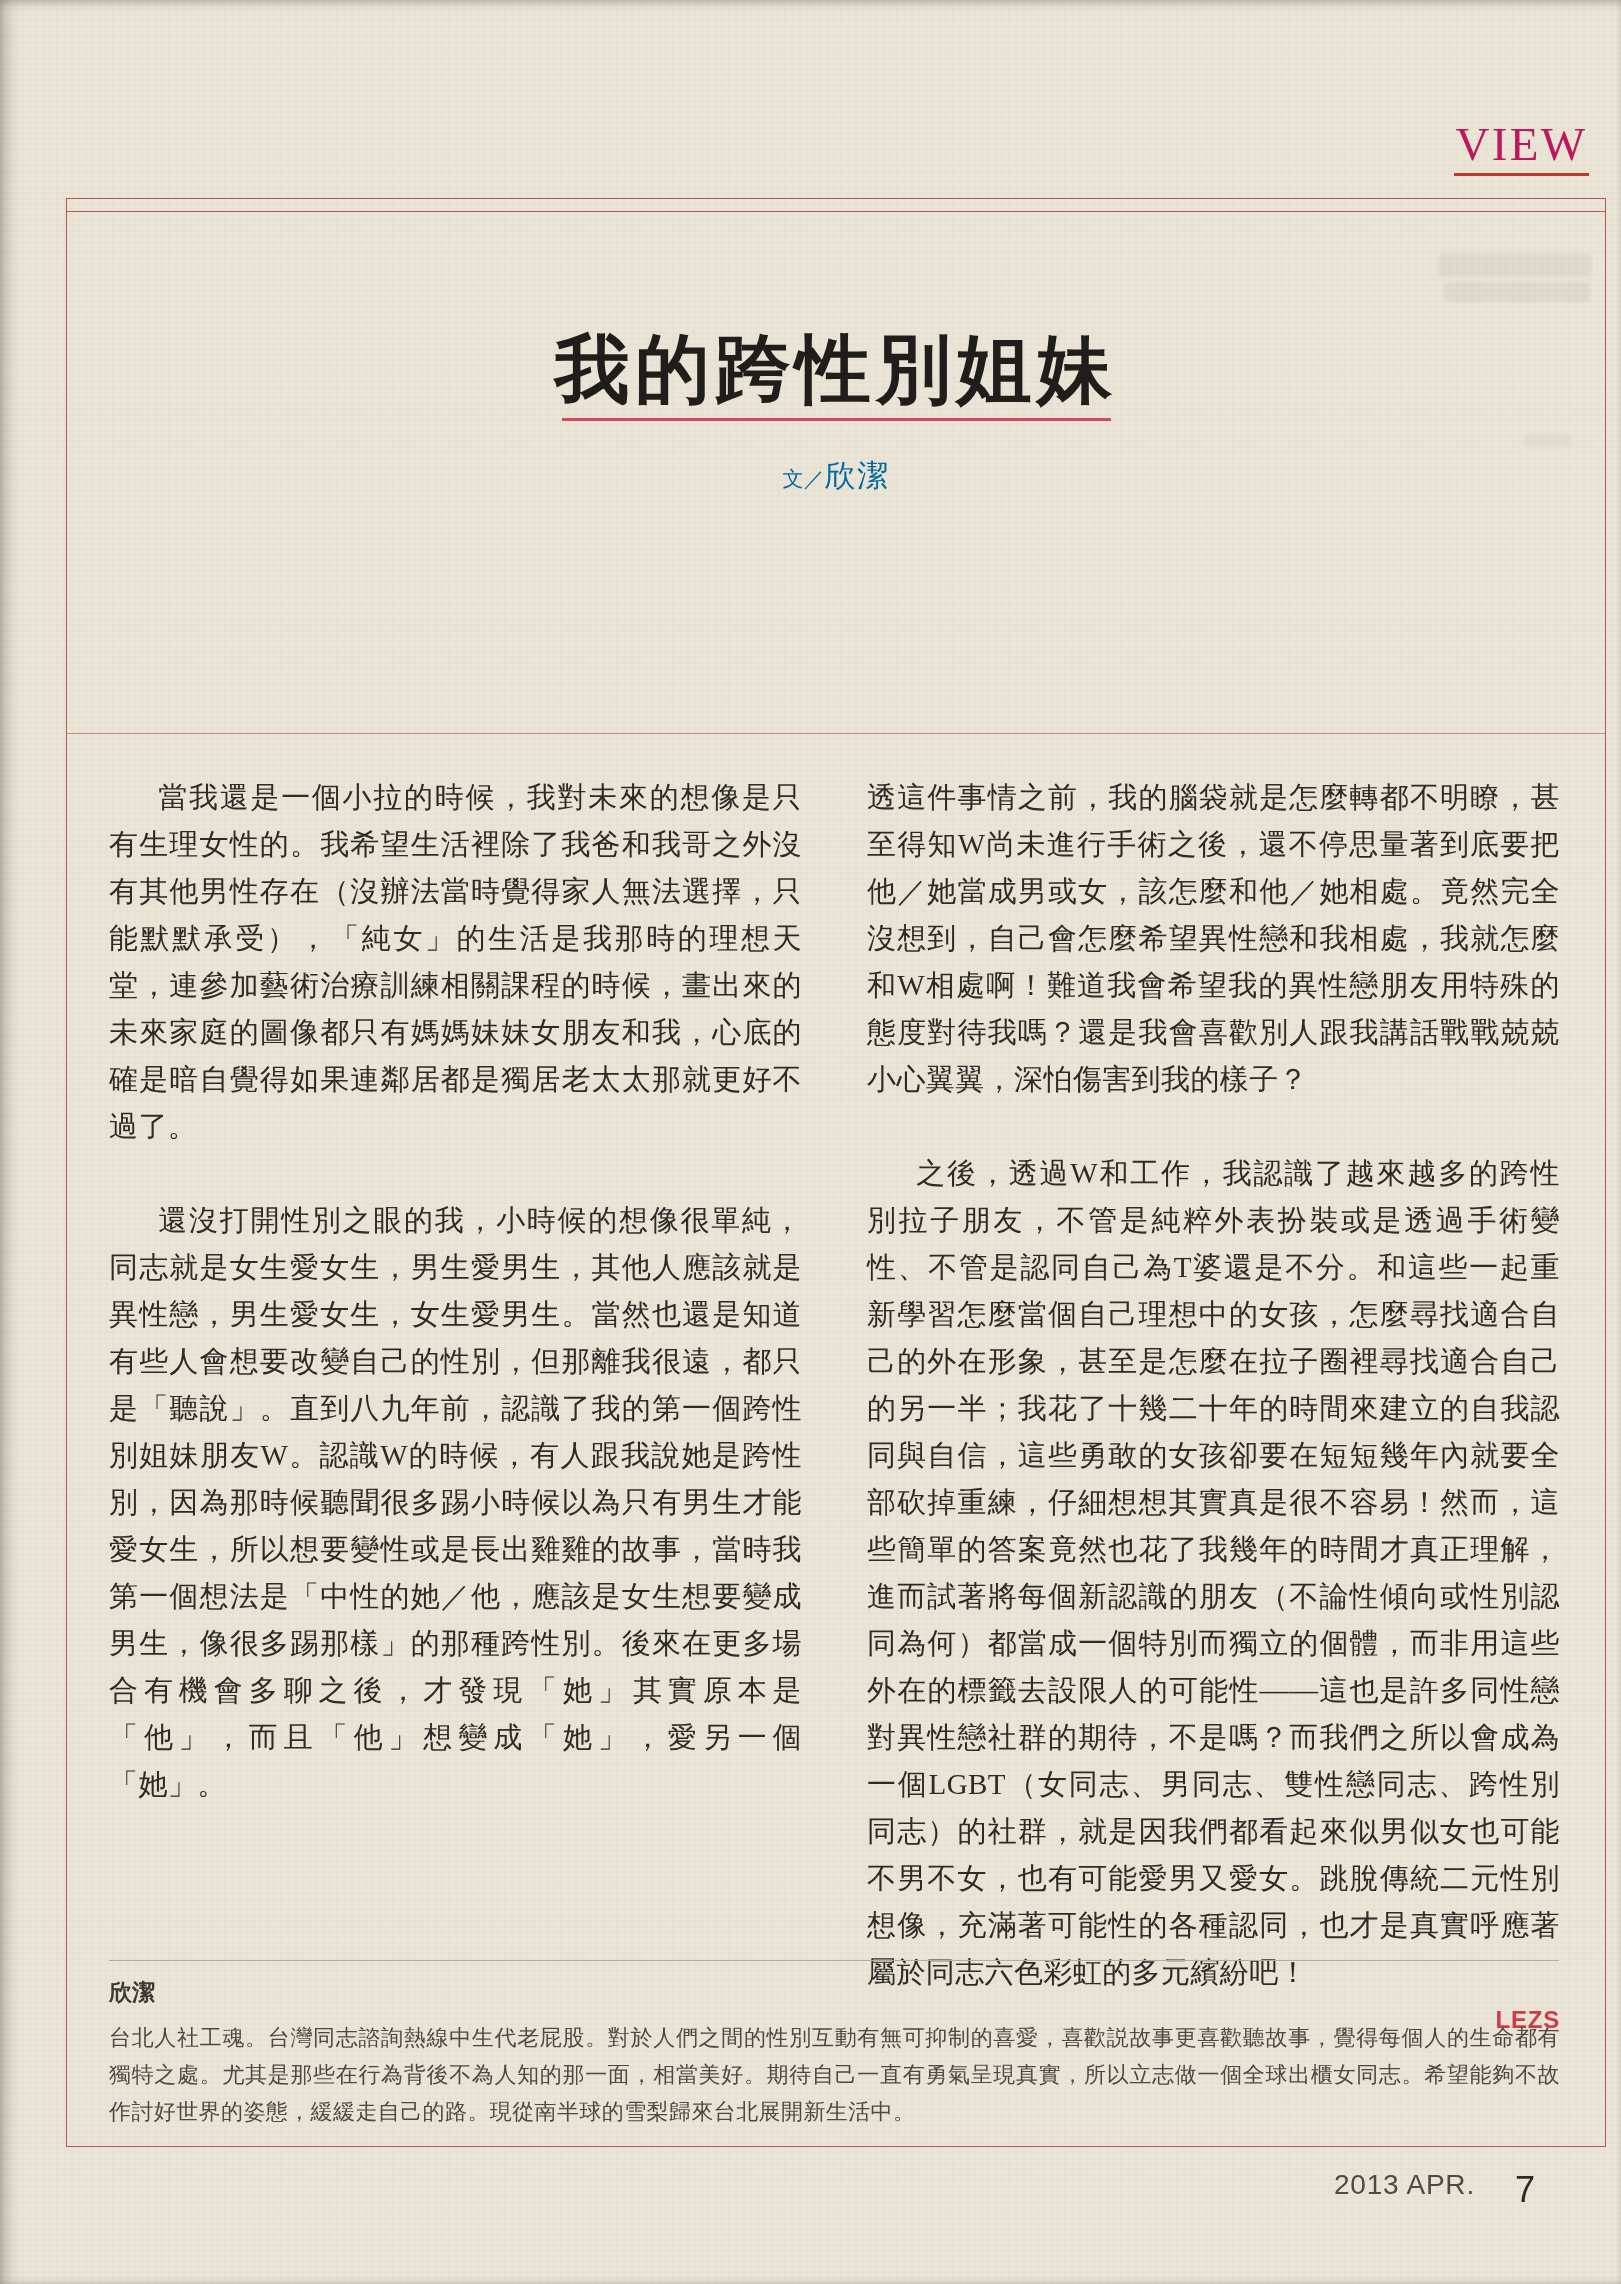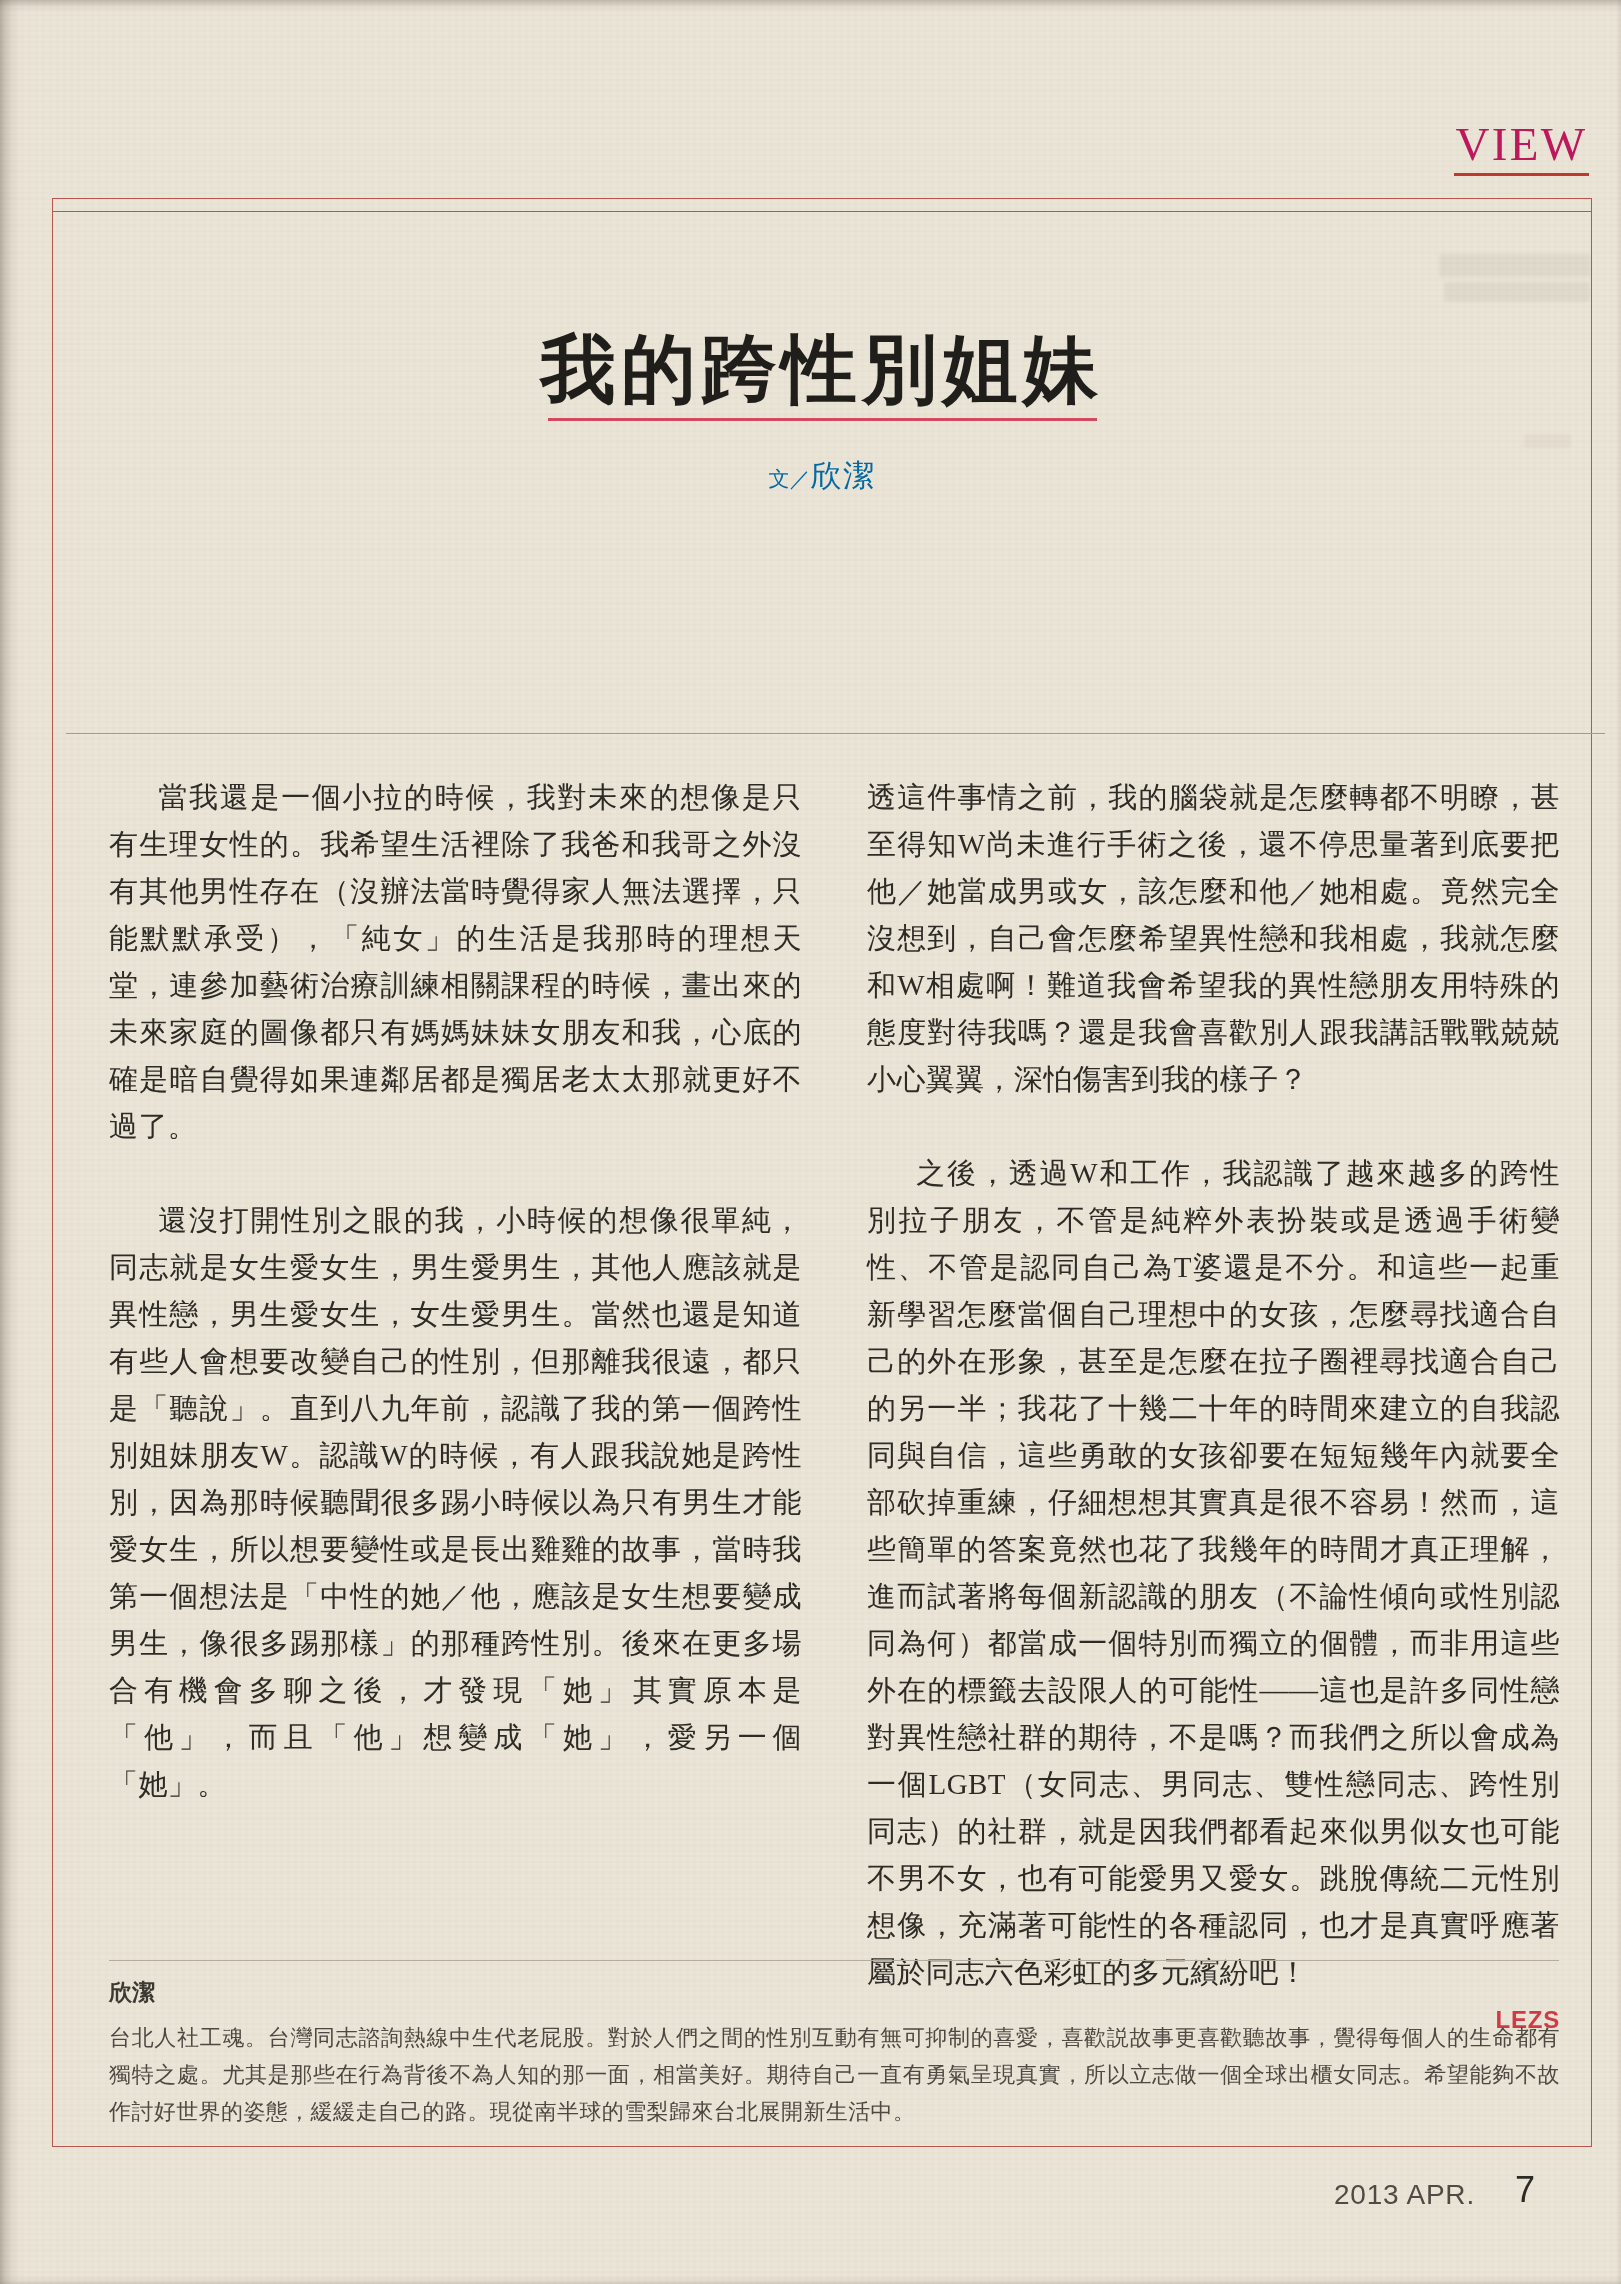--- a/index.html
+++ b/index.html
@@ -33,21 +33,21 @@
   
   .view-label{
     position:absolute;top:121px;right:33px;
     font-family:"Liberation Serif","DejaVu Serif",serif;
     font-size:47px;letter-spacing:2.3px;color:#be185d;
     border-bottom:3.1px solid #c0392f;padding:0 1.6px 4.7px 1.6px;line-height:1;
   }
 
   
   .frame{
-    position:absolute;left:52px;top:198px;width:1538px;height:1947px;
+    position:absolute;left:66px;top:198px;width:1538px;height:1947px;
     border:0.8px solid #b9564d;
   }
   .frame-inner-top-line{
     position:absolute;left:0;top:11.6px;width:100%;height:0;
     border-top:0.8px solid #b9564d;
   }
 
   .article-header{position:absolute;left:0;top:0;width:100%;text-align:center;}
   .article-title{
     margin:130px 0 0 0;
@@ -86,21 +86,21 @@
   
   .bio-divider{position:absolute;left:109px;top:1960px;width:1450px;height:0;border-top:0.8px solid #b3ac9f;}
   .bio{position:absolute;left:109px;top:1977px;width:1451px;
        font-family:"Liberation Sans","DejaVu Sans",sans-serif;}
   .bio-name{font-size:23px;font-weight:bold;color:#3c3933;margin:0 0 11px 0;}
   .bio-text{font-size:22px;line-height:37px;color:#4d4942;text-align:justify;margin:0;letter-spacing:0.4px;}
 
   
   .footer{
     position:absolute;top:2169px;right:87px;
-    display:flex;align-items:flex-end;gap:40px;
+    display:flex;align-items:flex-start;gap:40px;
     font-family:"Liberation Sans","DejaVu Sans",sans-serif;
   }
   .footer-date{font-size:28px;color:#4f4b44;letter-spacing:0.8px;}
   .footer-page{font-size:36px;color:#2d2a26;}
 </style>
 </head>
 <body>
 
 <div class="paper-texture"></div>
 

